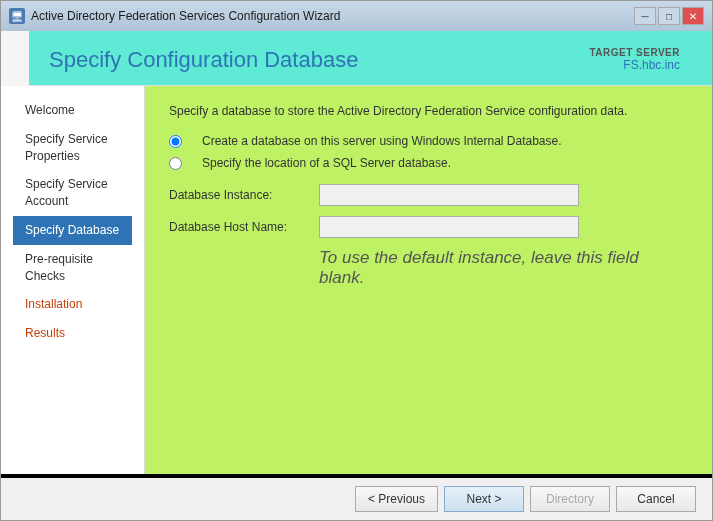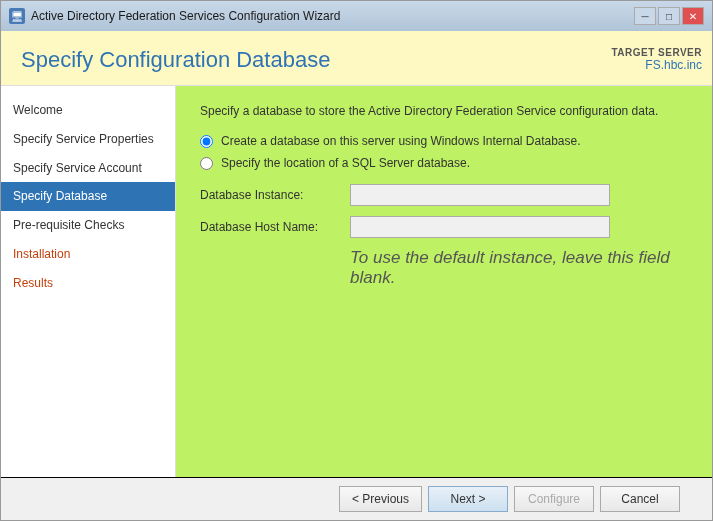--- a/index.html
+++ b/index.html
@@ -82,26 +82,27 @@
     
     .content {
       display: flex;
       flex-direction: column;
       flex: 1;
       background: #f5f5f5;
     }
 
     
     .header {
-      background: #fef9c3;
-      padding: 16px 10px 12px 20px;
+      background: #5eead4;
+      padding: 16px 32px 12px 20px;
       display: flex;
       justify-content: space-between;
       align-items: flex-start;
       border-bottom: 1px solid #ddd;
+      margin-left: 28px;
     }
 
     .page-title {
       font-size: 22px;
       color: #2e74b5;
       font-weight: 300;
     }
 
     .target-server {
       text-align: right;
@@ -123,24 +124,24 @@
 
     
     .body {
       display: flex;
       flex: 1;
       overflow: hidden;
     }
 
     
     .sidebar {
-      width: 175px;
+      width: 144px;
       background: white;
       border-right: 1px solid #ddd;
-      padding: 10px 0;
+      padding: 10px 12px;
       flex-shrink: 0;
     }
 
     .sidebar-item {
       padding: 6px 12px;
       font-size: 12px;
       color: #333;
       cursor: default;
       line-height: 1.4;
     }
@@ -169,21 +170,21 @@
       line-height: 1.5;
     }
 
     .radio-group {
       margin-bottom: 14px;
     }
 
     .radio-option {
       display: flex;
       align-items: center;
-      gap: 8px;
+      gap: 20px;
       margin-bottom: 8px;
       font-size: 12px;
       color: #333;
     }
 
     .radio-option input[type="radio"] {
       margin: 0;
       cursor: pointer;
     }
 
@@ -220,22 +221,22 @@
       font-size: 17px;
       color: #555;
       font-style: italic;
       margin-left: 150px;
       margin-top: 2px;
     }
 
     
     .footer {
       background: #f0f0f0;
-      border-top: 1px solid #000000;
-      padding: 8px 32px;
+      border-top: 4px solid #000000;
+      padding: 8px 16px;
       display: flex;
       justify-content: flex-end;
       gap: 6px;
       flex-shrink: 0;
     }
 
     .footer-btn {
       min-width: 80px;
       height: 26px;
       padding: 0 12px;
@@ -323,18 +324,18 @@
         </div>
 
         <p class="hint-text">To use the default instance, leave this field blank.</p>
       </div>
 
     </div>
 
     <div class="footer">
       <button class="footer-btn">&lt; Previous</button>
       <button class="footer-btn primary">Next &gt;</button>
-      <button class="footer-btn disabled">Configure</button>
+      <button class="footer-btn disabled">Directory</button>
       <button class="footer-btn">Cancel</button>
     </div>
 
   </div>
 </div>
 
 </body></html>

